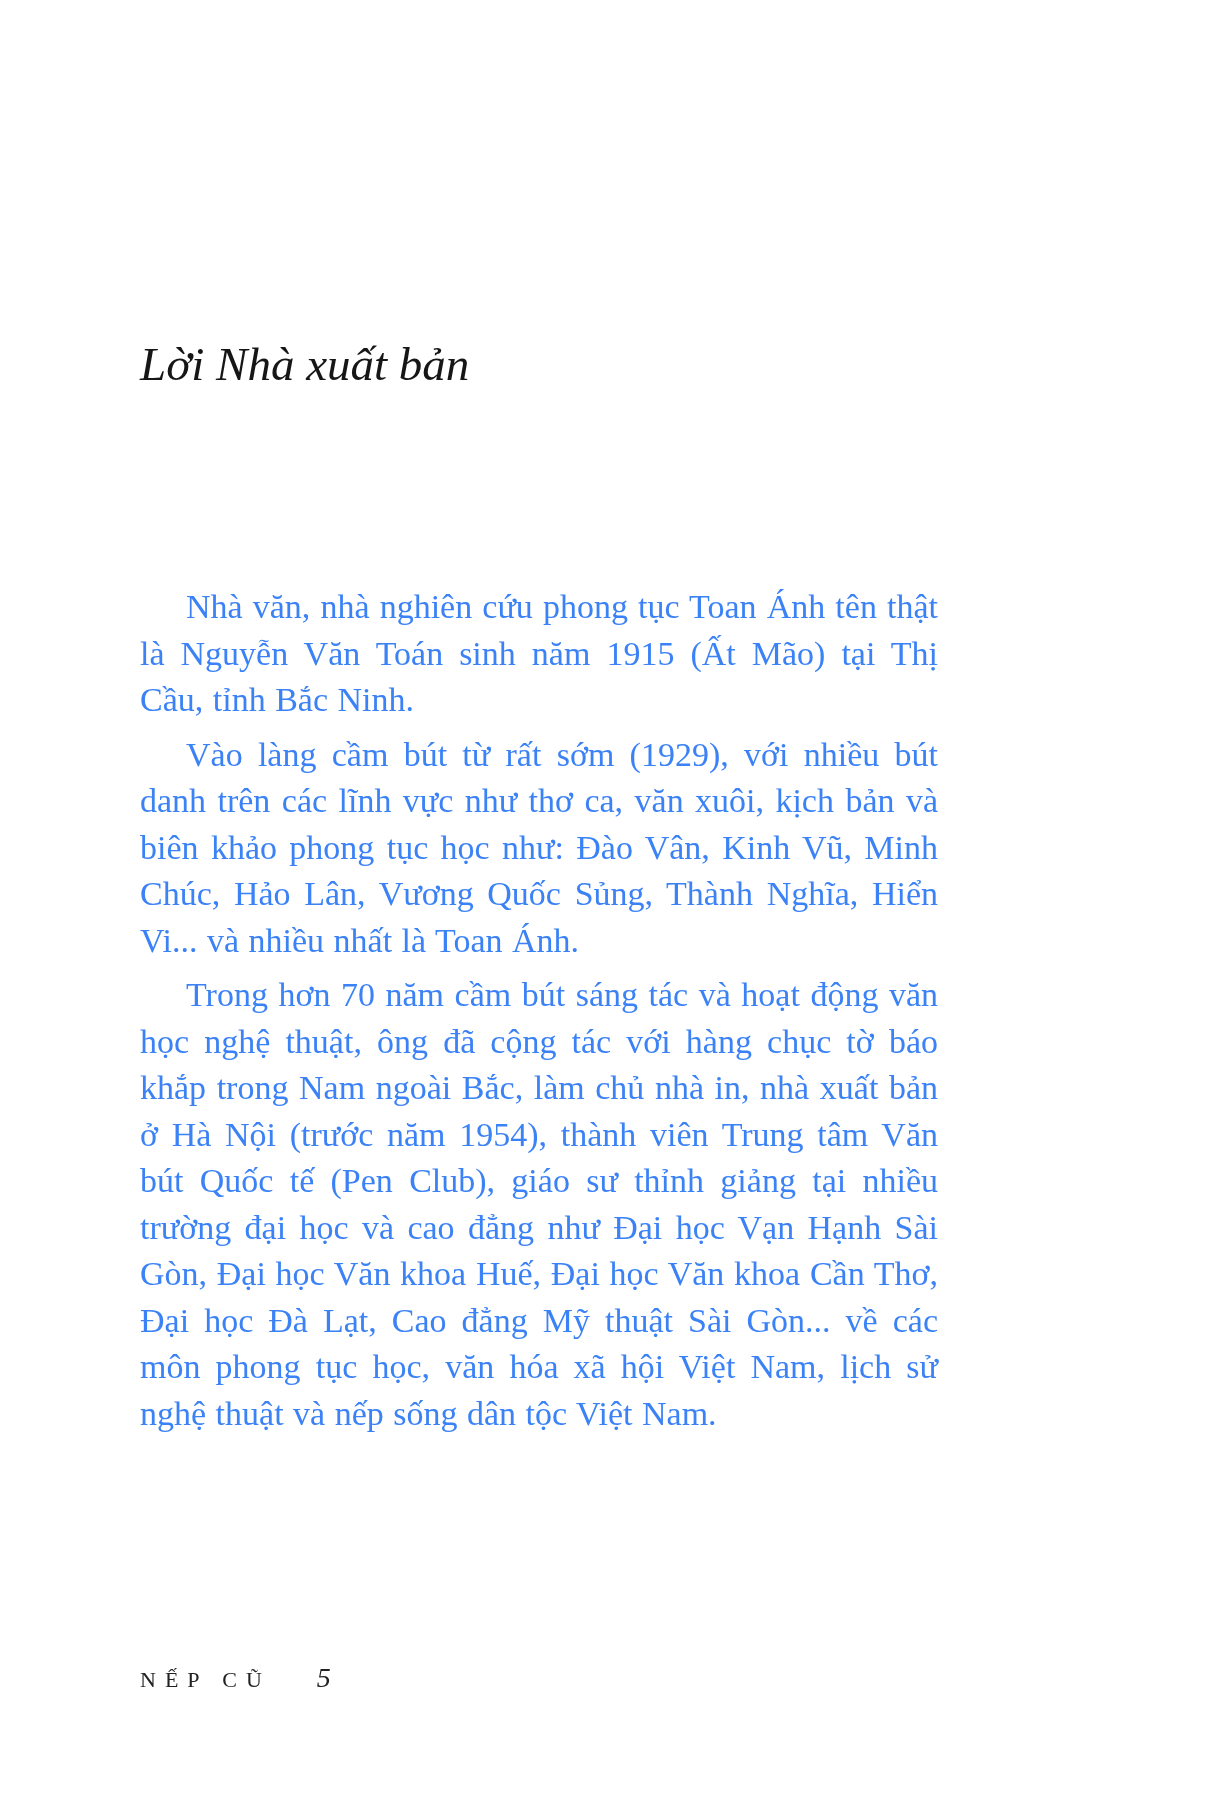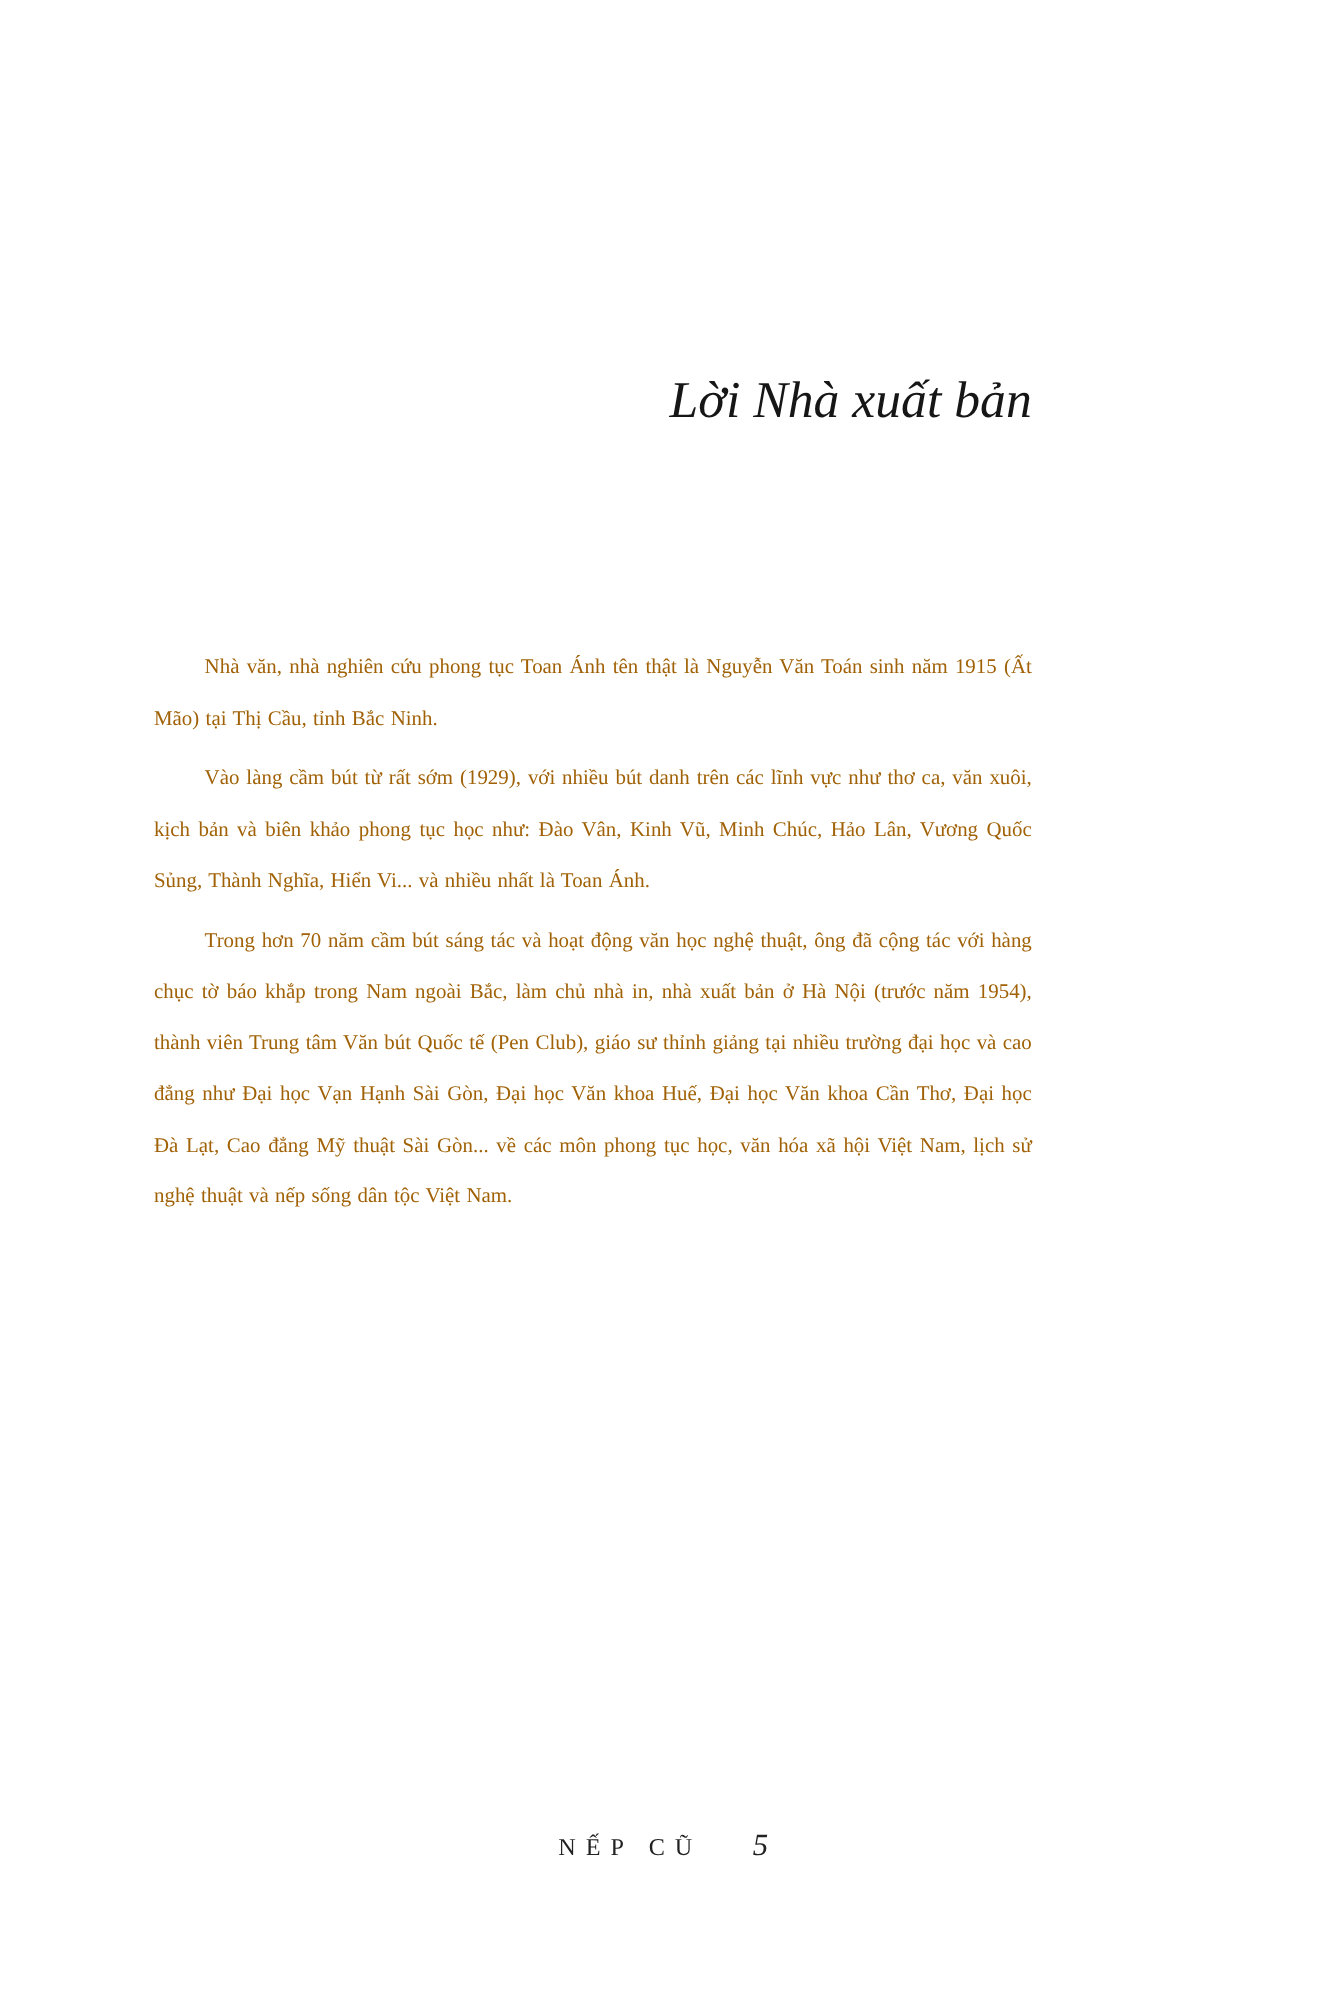--- a/index.html
+++ b/index.html
@@ -20,44 +20,44 @@
     position: absolute;
     top: 336px;
     left: 140px;
     width: 798px;
     margin: 0;
     font-family: "Liberation Serif", "DejaVu Serif", serif;
     font-style: italic;
     font-weight: 400;
     font-size: 47px;
     line-height: 1.2;
-    text-align: right;
+    text-align: left;
     color: #161616;
   }
   .body-text {
     position: absolute;
     top: 584px;
     left: 140px;
     width: 798px;
-    font-size: 19px;
+    font-size: 34px;
     line-height: 46.5px;
     text-align: justify;
-    color: #a16207;
+    color: #3b82f6;
   }
   .body-text p {
     margin: 0 0 8px 0;
     text-indent: 46px;
     word-spacing: 1px;
   }
   .footer {
     position: absolute;
     top: 1662px;
     left: 140px;
     width: 926px;
-    text-align: center;
+    text-align: left;
     white-space: nowrap;
   }
   .running-title {
     font-size: 22px;
     letter-spacing: 9px;
     color: #222222;
   }
   .page-number {
     display: inline-block;
     margin-left: 42px;

